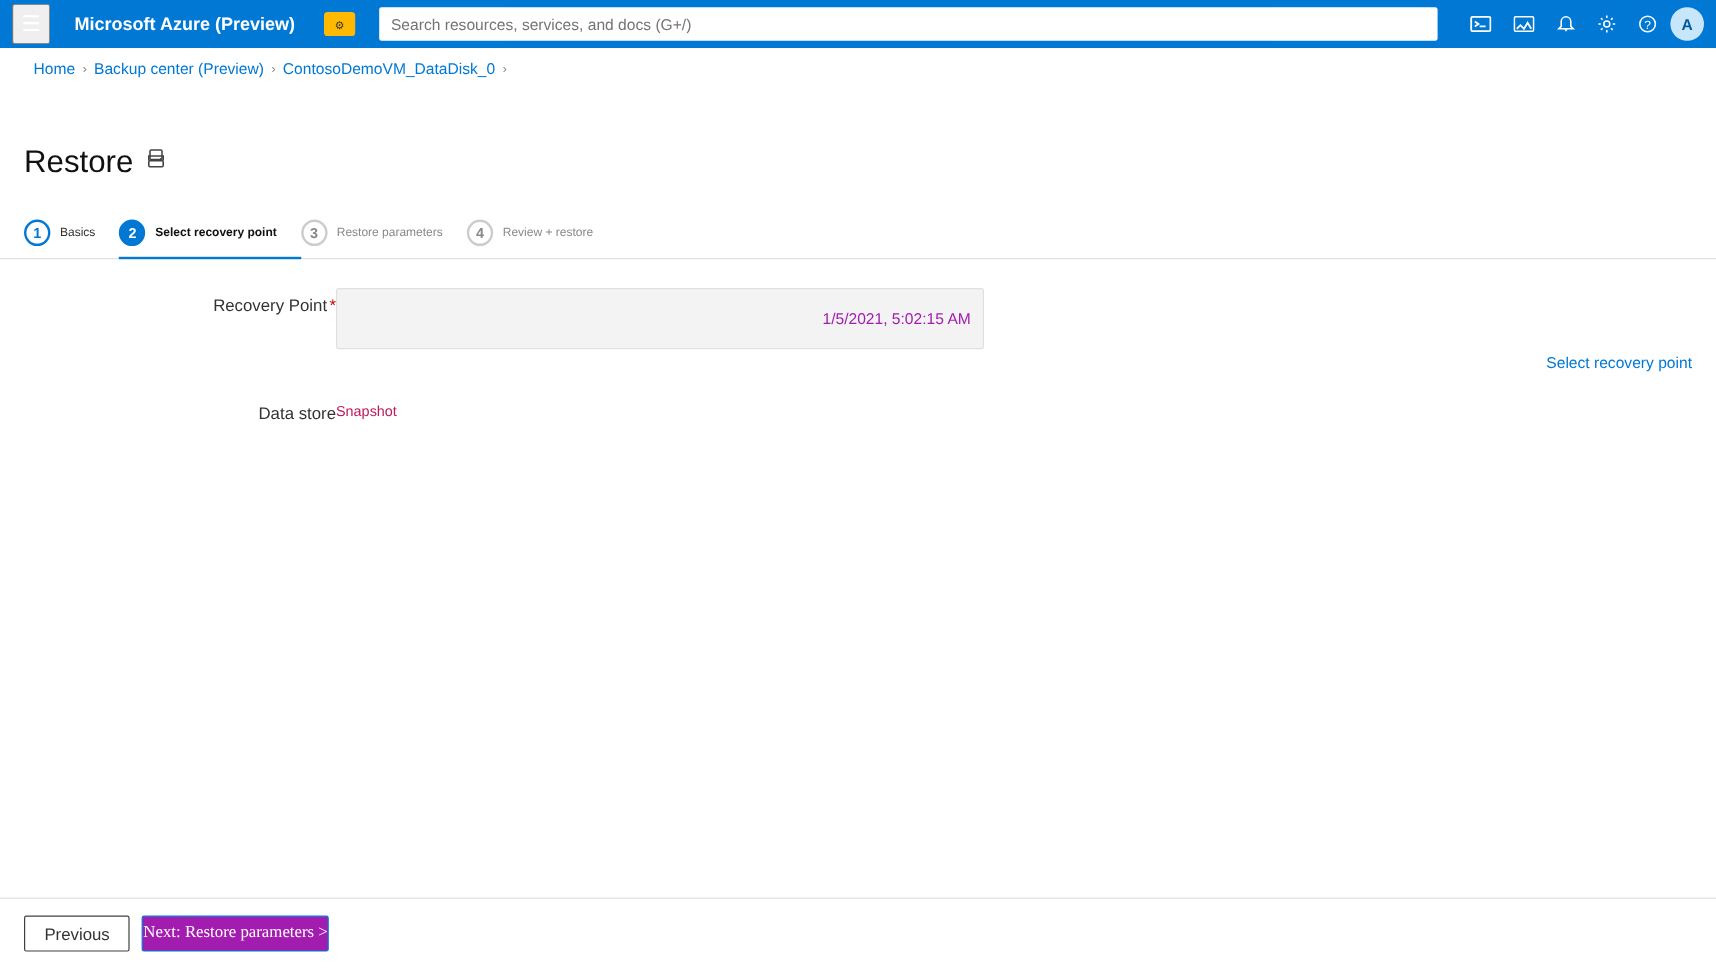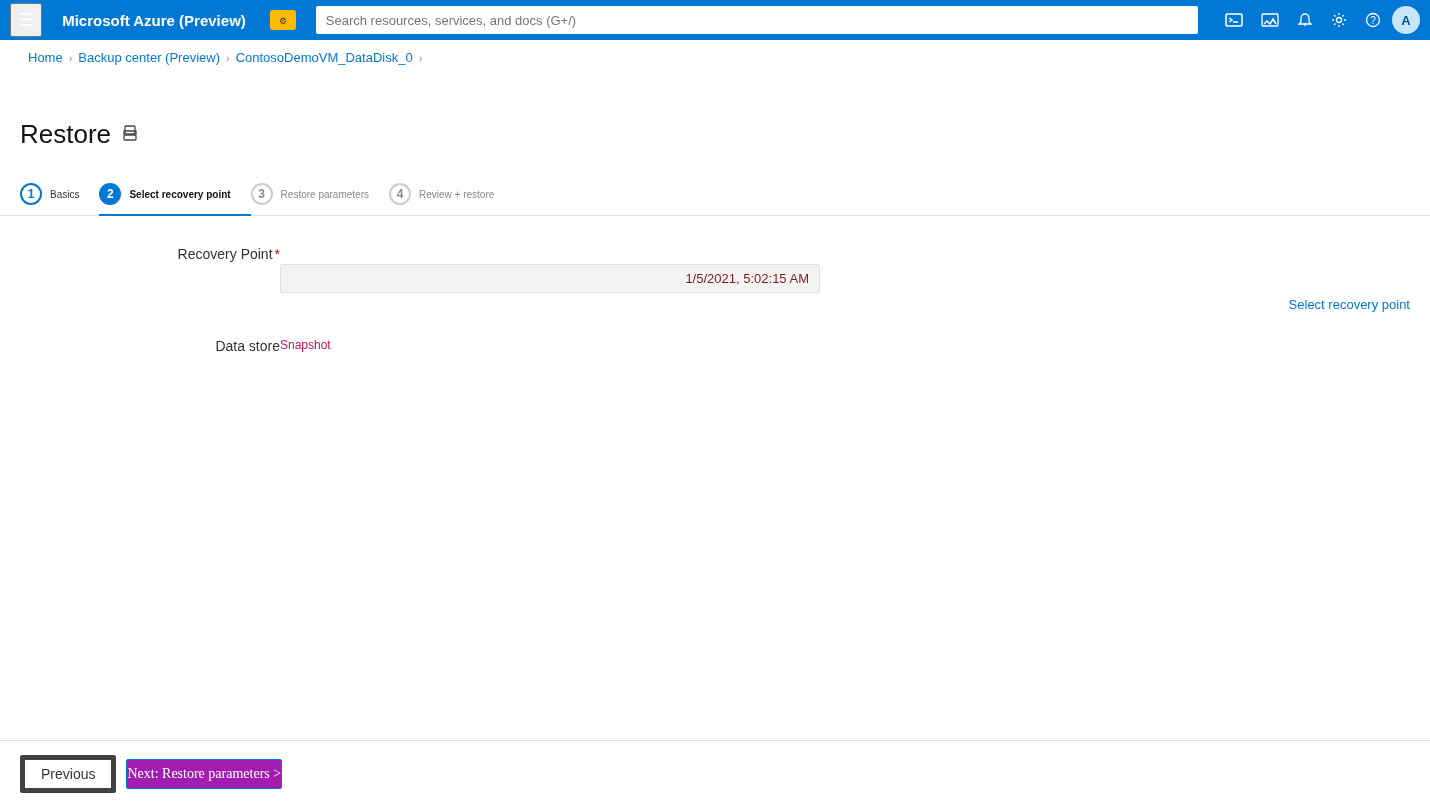--- a/index.html
+++ b/index.html
@@ -185,26 +185,25 @@
       color: #c00;
       margin-left: 2px;
     }
     .form-field {
       flex: 1;
     }
     .recovery-point-input {
       width: 540px;
       background: #f3f3f3;
       border: 1px solid #e0e0e0;
-      padding: 6px 10px;
+      padding: 17px 10px;
       font-size: 13px;
-      color: #7f1d1d;
+      color: #a21caf;
       border-radius: 2px;
       cursor: pointer;
-      margin-top: 24px;
     }
     .recovery-point-link {
       display: block;
       margin-top: 4px;
       color: #0078d4;
       font-size: 13px;
       cursor: pointer;
       text-decoration: none;
     }
     .form-value {
@@ -218,21 +217,21 @@
       border-top: 1px solid #e0e0e0;
       padding: 14px 20px;
       display: flex;
       align-items: center;
       gap: 10px;
       flex-shrink: 0;
       background: #fff;
     }
     .btn-previous {
       background: #fff;
-      border: 5px solid #404040;
+      border: 1px solid #404040;
       color: #333;
       padding: 6px 16px;
       font-size: 14px;
       cursor: pointer;
       border-radius: 2px;
     }
     .btn-next {
       background: #a21caf;
       border: 1px solid #0078d4;
       color: #fff;

